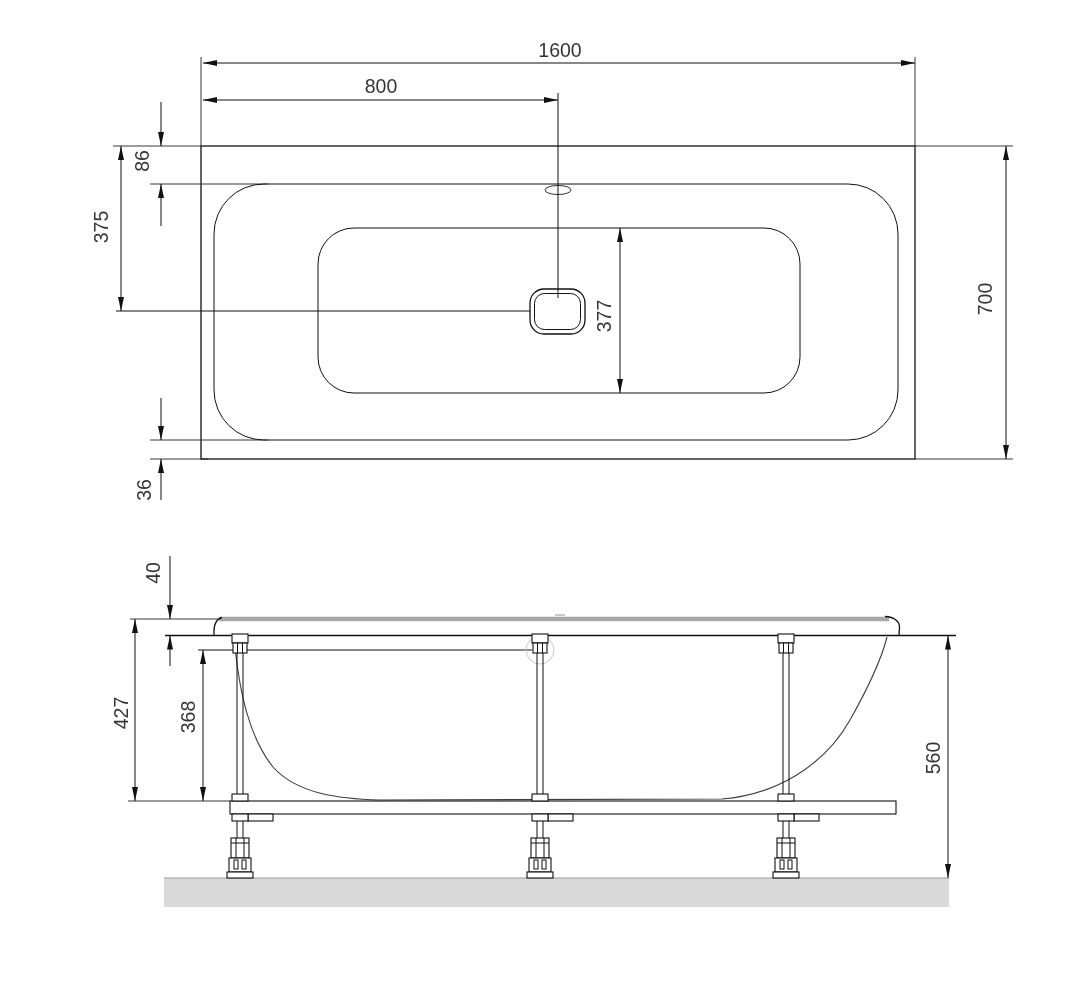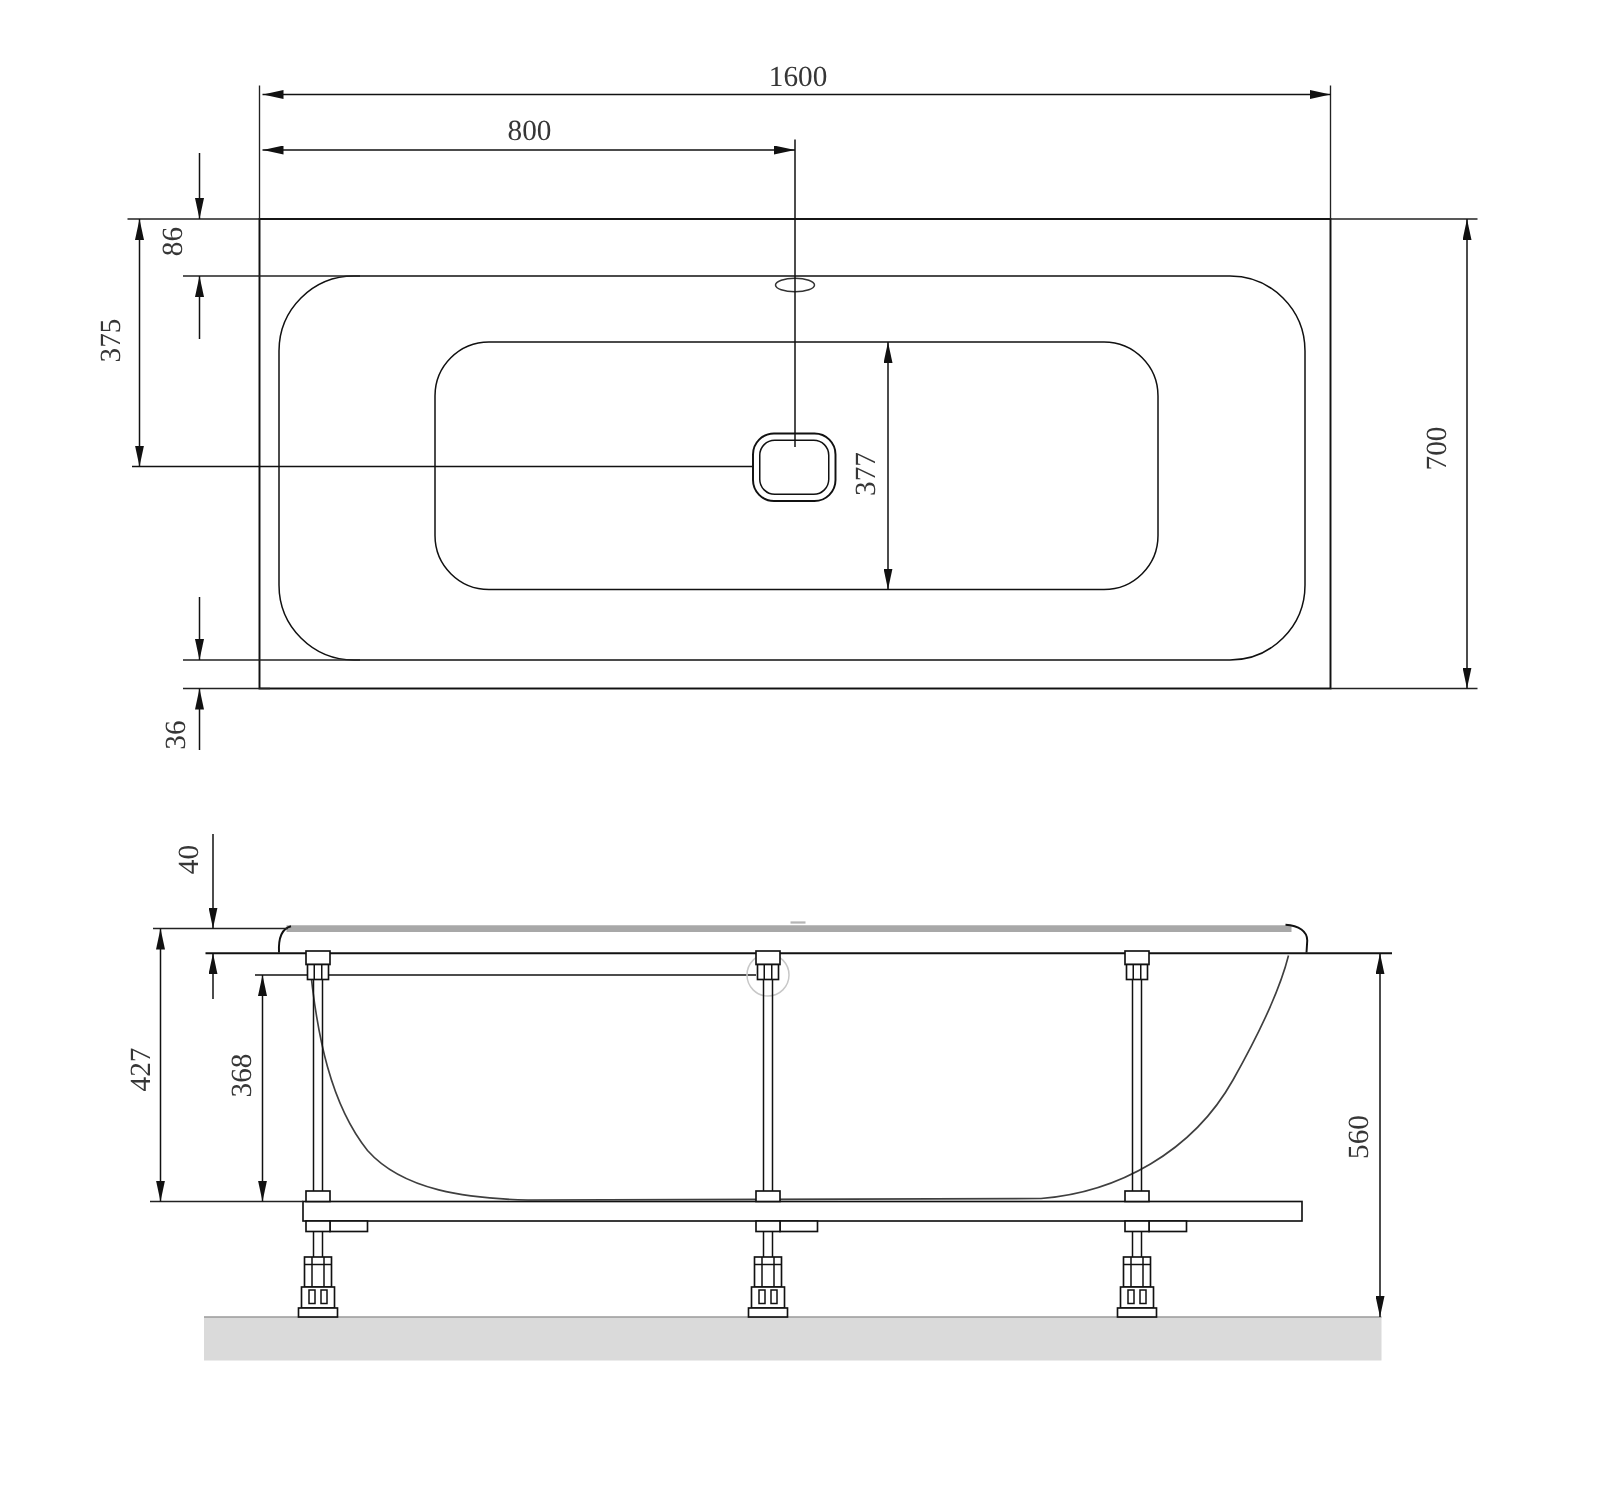--- a/index.html
+++ b/index.html
@@ -1,17 +1,17 @@
 <!DOCTYPE html>
 <html><head>
 <meta charset="utf-8">
 <style>
   html,body{margin:0;padding:0;background:#fff;}
   .stage{position:relative;width:992px;height:1000px;background:#ffffff;overflow:hidden;
-         font-family:Liberation Serif, serif;}
+         font-family:Liberation Sans, sans-serif;padding-left:28px;}
   svg{display:block}
   .thin{stroke:#111;stroke-width:1;fill:none}
   .med{stroke:#111;stroke-width:1.3;fill:none}
   .curve{stroke:#3f3f3f;stroke-width:1.1;fill:none}
   .dim{stroke:#111;stroke-width:1;fill:none}
   .ext{stroke:#222;stroke-width:0.9;fill:none}
   .part{stroke:#111;stroke-width:1.1;fill:#fff}
   .partline{stroke:#111;stroke-width:1;fill:none}
   text.dimlabel{font-size:19.5px;fill:#363636;text-anchor:middle}
 </style>

